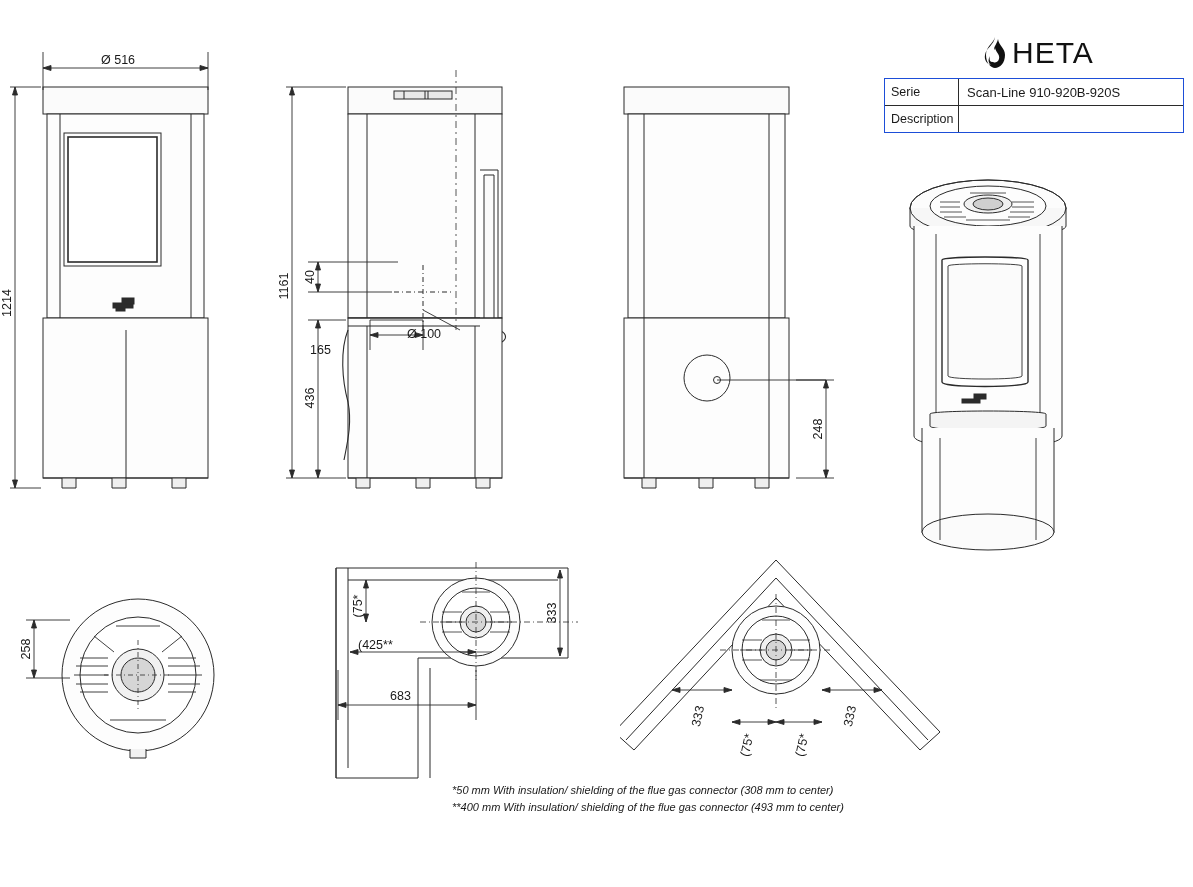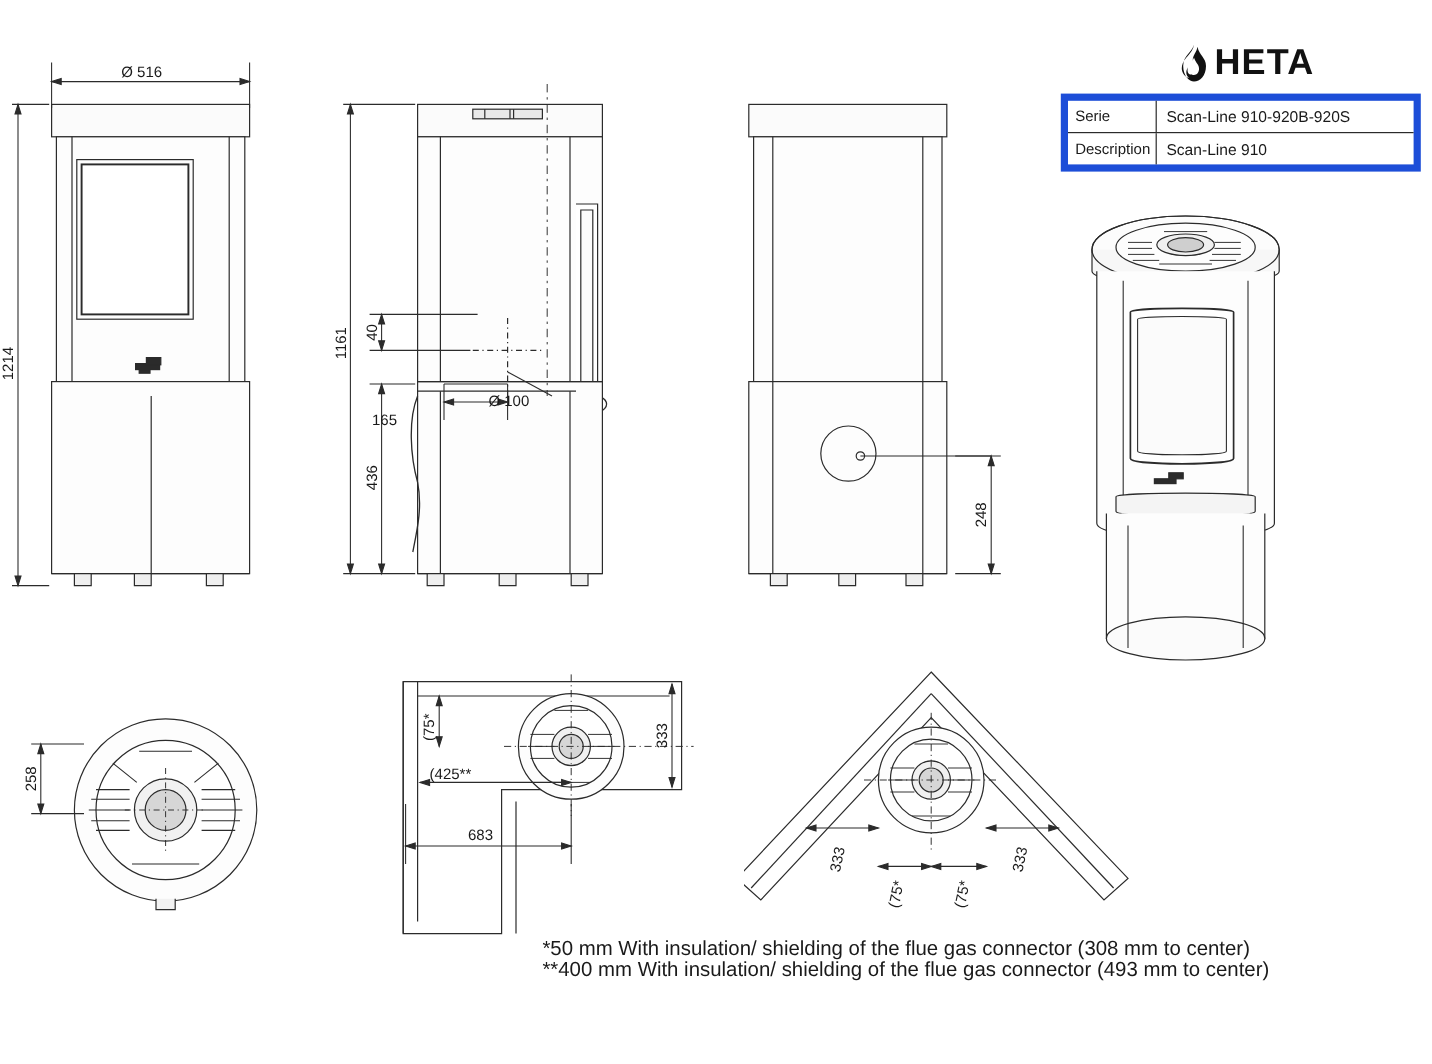--- a/index.html
+++ b/index.html
@@ -19,32 +19,33 @@
     background: #ffffff;
   }
   .abs { position: absolute; }
   svg { display: block; }
   .dim {
     font-size: 12.5px;
     fill: #1a1a1a;
     font-family: "Liberation Sans", sans-serif;
   }
   .note {
-    font-size: 17px;
+    font-size: 11px;
     color: #1a1a1a;
     white-space: nowrap;
     line-height: 17px;
+    font-style: italic;
   }
 
   
   #titleblock {
     left: 884px;
     top: 78px;
     width: 300px;
-    border: 6px solid #1d4ed8;
+    border: 1px solid #1d4ed8;
     box-sizing: border-box;
     font-size: 12.5px;
   }
   #titleblock .row {
     display: flex;
     border-bottom: 1px solid #2b2b2b;
     height: 26px;
   }
   #titleblock .row:last-child { border-bottom: none; }
   #titleblock .k {
@@ -69,21 +70,21 @@
   
   #logo {
     left: 982px;
     top: 36px;
     display: flex;
     align-items: center;
     gap: 4px;
   }
   #logo .word {
     font-size: 30px;
-    font-weight: bold;
+    font-weight: normal;
     letter-spacing: 1px;
     color: #111111;
     font-family: "Liberation Sans", sans-serif;
   }
 
   
   #notes {
     left: 452px;
     top: 782px;
   }
@@ -101,21 +102,20 @@
     <span class="word">HETA</span>
   </div>
 
   <div id="titleblock" class="abs">
     <div class="row">
       <div class="k">Serie</div>
       <div class="v">Scan-Line 910-920B-920S</div>
     </div>
     <div class="row">
       <div class="k">Description</div>
-      <div class="v">Scan-Line 910</div>
     </div>
   </div>
 
   <svg class="abs" style="left:0px; top:30px;" width="250" height="500">
     <g fill="none" stroke="#2b2b2b" stroke-width="1">
 
       <rect x="43" y="57" width="165" height="27" fill="#fbfbfb"></rect>
 
       <rect x="47" y="84" width="157" height="204" fill="#fdfdfd"></rect>
 

